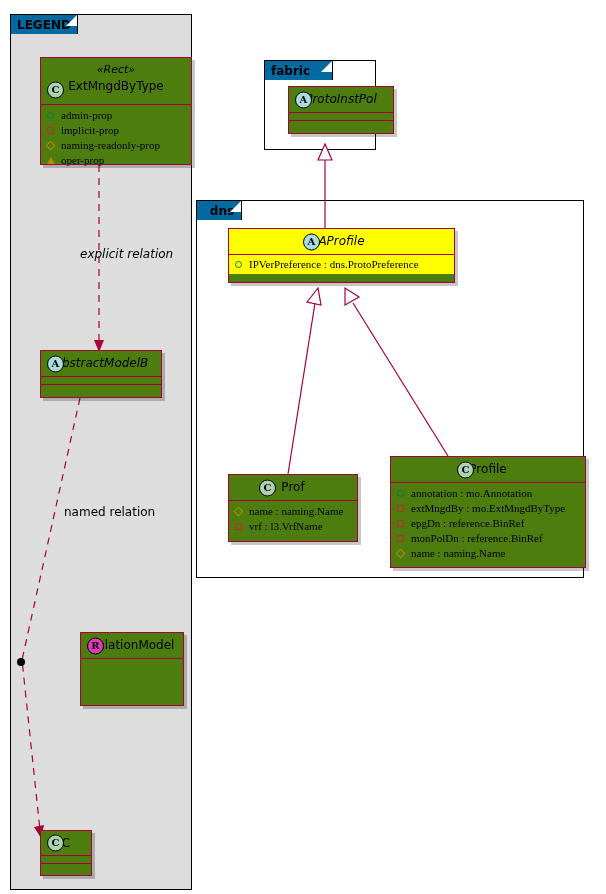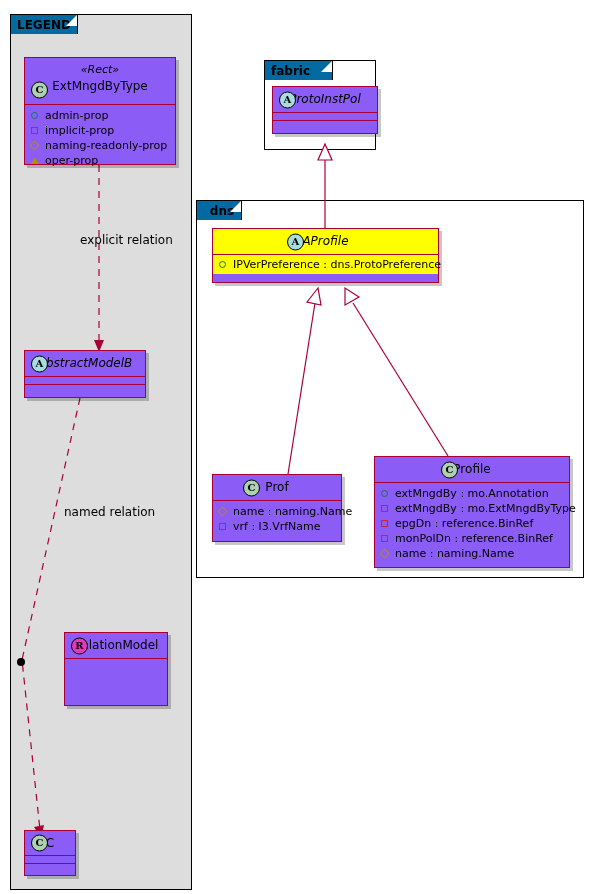--- a/index.html
+++ b/index.html
@@ -59,22 +59,23 @@
   }
   .pkg-white-body {
     background: #ffffff;
   }
 
   
   .node {
     position: absolute;
     box-sizing: border-box;
     border: 1px solid #a80036;
-    background: #8b5cf6;
+    background: #4d7c0f;
     box-shadow: 3px 3px 0 rgba(0,0,0,0.22);
+    margin-left: 16px;
   }
   .node.yellow-hd .hd { background: #ffff00; }
   .node .hd {
     position: relative;
     box-sizing: border-box;
     border-bottom: 1px solid #a80036;
     text-align: center;
     padding: 4px 6px 4px 6px;
     font-size: 12px;
     white-space: nowrap;
@@ -116,20 +117,21 @@
     padding: 3px 6px 4px 6px;
     border-bottom: 1px solid #a80036;
   }
   .node .attrs.last { border-bottom: none; }
   .attr {
     white-space: nowrap;
     line-height: 15px;
     font-size: 11px;
     padding-left: 14px;
     position: relative;
+    font-family: Liberation Serif, serif;
   }
   .mark {
     position: absolute;
     left: 0;
     top: 4px;
     width: 7px; height: 7px;
     box-sizing: border-box;
   }
   .mark.pub { border: 1px solid #038048; border-radius: 50%; background: transparent; }
   .mark.priv { border: 1px solid #c82930; background: transparent; }
@@ -183,21 +185,21 @@
     <path d="M 325,232 L 325,160" stroke="#a80036" stroke-width="1.2" fill="none"></path>
     <path d="M 325,144 L 318,160 L 332,160 Z" fill="#ffffff" stroke="#a80036" stroke-width="1.2"></path>
 
     <path d="M 288,474 L 315,303" stroke="#a80036" stroke-width="1.2" fill="none"></path>
     <path d="M 318,288 L 307,302 L 321,305 Z" fill="#ffffff" stroke="#a80036" stroke-width="1.2"></path>
 
     <path d="M 448,456 L 353,303" stroke="#a80036" stroke-width="1.2" fill="none"></path>
     <path d="M 345,288 L 345,305 L 359,297 Z" fill="#ffffff" stroke="#a80036" stroke-width="1.2"></path>
   </svg>
 
-  <div class="edge-label" style="left:80px; top:233px;">explicit relation</div>
+  <div class="edge-label" style="left:80px; top:247px;font-style:italic;">explicit relation</div>
   <div class="edge-label" style="left:64px; top:505px;">named relation</div>
 
   <div class="node" style="left:24px; top:57px; width:152px; height:108px;">
     <div class="hd" style="height:47px; padding-top:2px;">
       <span class="stereo">«Rect»</span>
       <span class="circ c" style="top:32px;">C</span>
       <span style="display:block; padding-top:3px;">ExtMngdByType</span>
     </div>
     <div class="attrs last">
       <div class="attr"><span class="mark pub"></span><span>admin-prop</span></div>
@@ -262,21 +264,21 @@
       <div class="attr"><span class="mark priv"></span><span>vrf : l3.VrfName</span></div>
     </div>
   </div>
 
   <div class="node" style="left:374px; top:456px; width:196px; height:112px;">
     <div class="hd" style="height:26px; padding-top:5px;">
       <span class="circ c" style="left:66px;">C</span>
       <span>Profile</span>
     </div>
     <div class="attrs last">
-      <div class="attr"><span class="mark pub"></span><span>extMngdBy : mo.Annotation</span></div>
+      <div class="attr"><span class="mark pub"></span><span>annotation : mo.Annotation</span></div>
       <div class="attr"><span class="mark priv"></span><span>extMngdBy : mo.ExtMngdByType</span></div>
       <div class="attr"><span class="mark priv"></span><span>epgDn : reference.BinRef</span></div>
       <div class="attr"><span class="mark priv"></span><span>monPolDn : reference.BinRef</span></div>
       <div class="attr"><span class="mark pkgm"></span><span>name : naming.Name</span></div>
     </div>
   </div>
 
 </div>
 
 </body></html>

